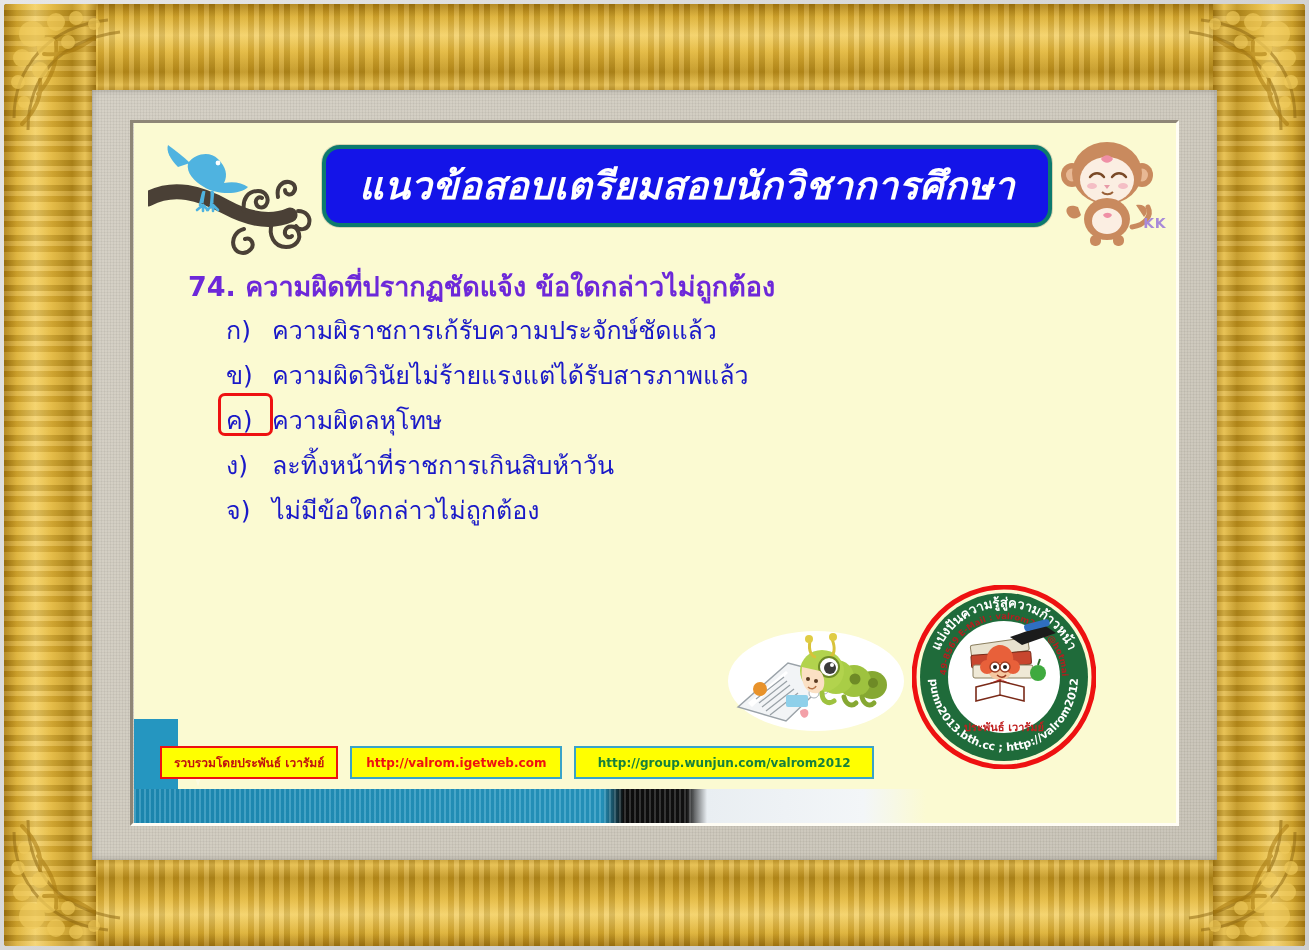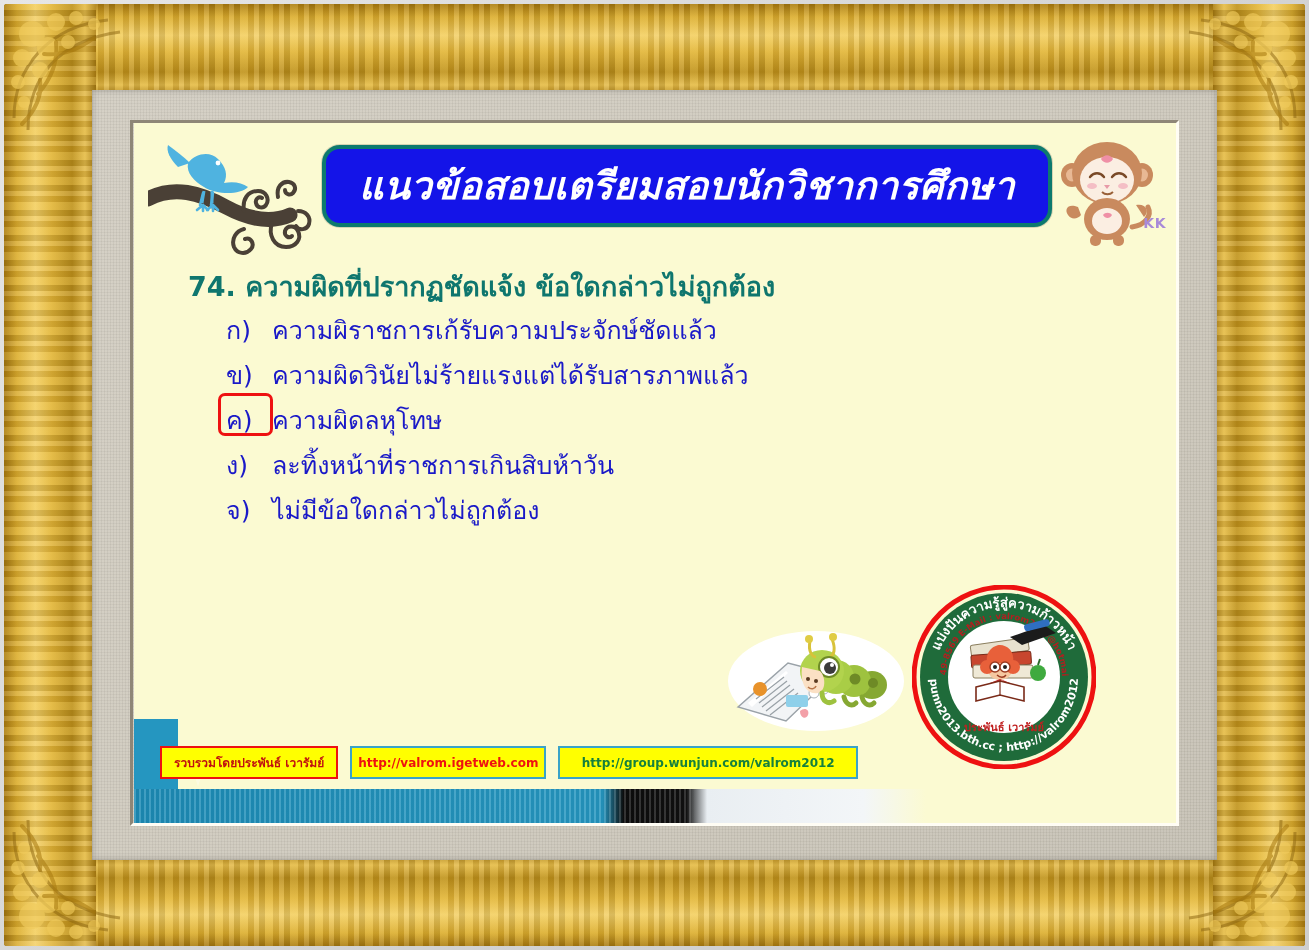--- a/index.html
+++ b/index.html
@@ -152,21 +152,21 @@
   #monkey-kk {
     position: absolute; right: 10px; top: 92px;
     font-size: 14px; color: #a88ad8; font-weight: bold;
     letter-spacing: .5px;
   }
 
   
   #question {
     position: absolute;
     left: 54px; top: 142px;
-    color: #0f766e;
+    color: #6d28d9;
     font-size: 27px;
     font-weight: bold;
     white-space: nowrap;
   }
 
   
   #choices {
     position: absolute;
     left: 92px; top: 187px;
     width: 900px;
@@ -247,21 +247,21 @@
     align-items: center;
     justify-content: center;
     box-sizing: border-box;
     height: 33px;
     padding: 0 12px;
     font-size: 12px;
     font-weight: bold;
     white-space: nowrap;
   }
   #fbox-0 { border: 2px solid #ee1111; color: #c01010; }
-  #fbox-1 { border: 2px solid #3aa3c8; color: #ee1111; width: 196px; }
+  #fbox-1 { border: 2px solid #3aa3c8; color: #ee1111; width: 212px; }
   #fbox-2 { border: 2px solid #3aa3c8; color: #15803d; width: 300px; }
 </style>
 </head>
 <body>
 
 <div id="wall"></div>
 
 <div id="frame">
 
   <div class="gold-edge" id="g-top"></div>

